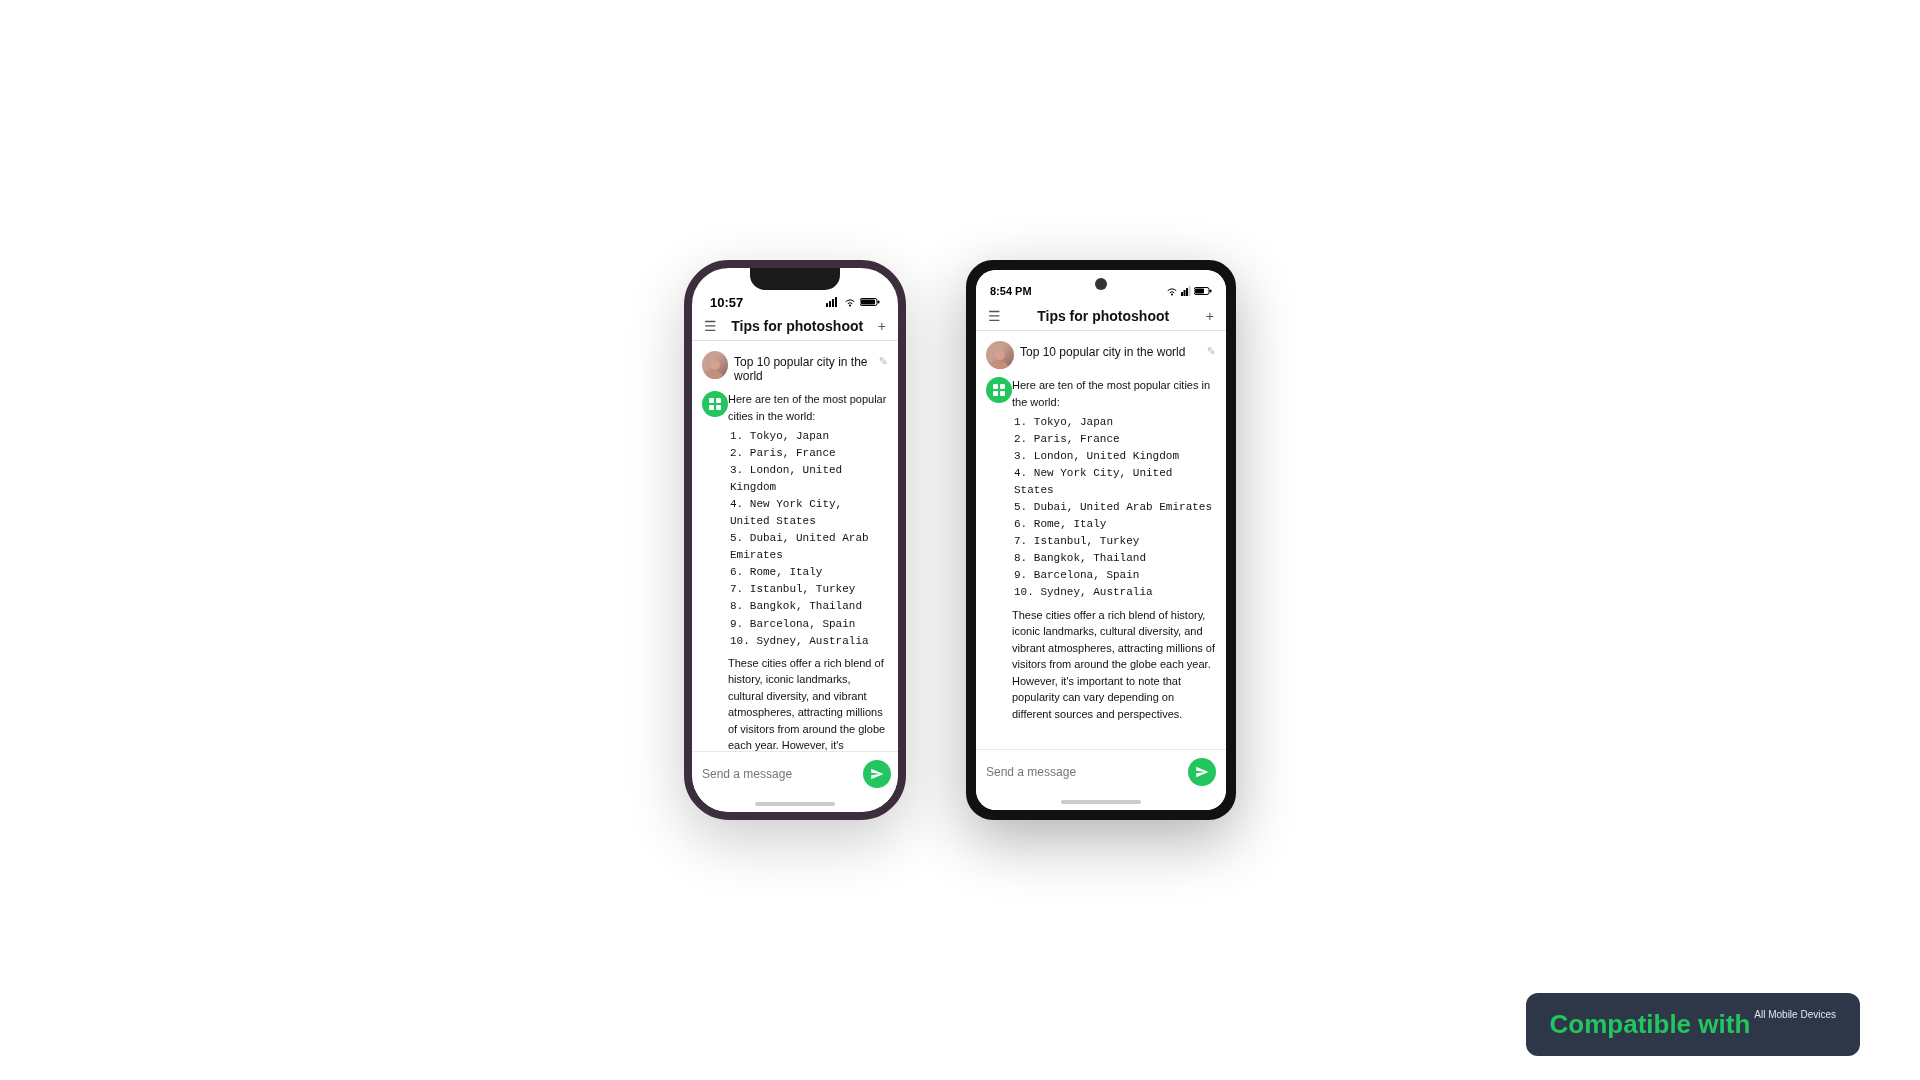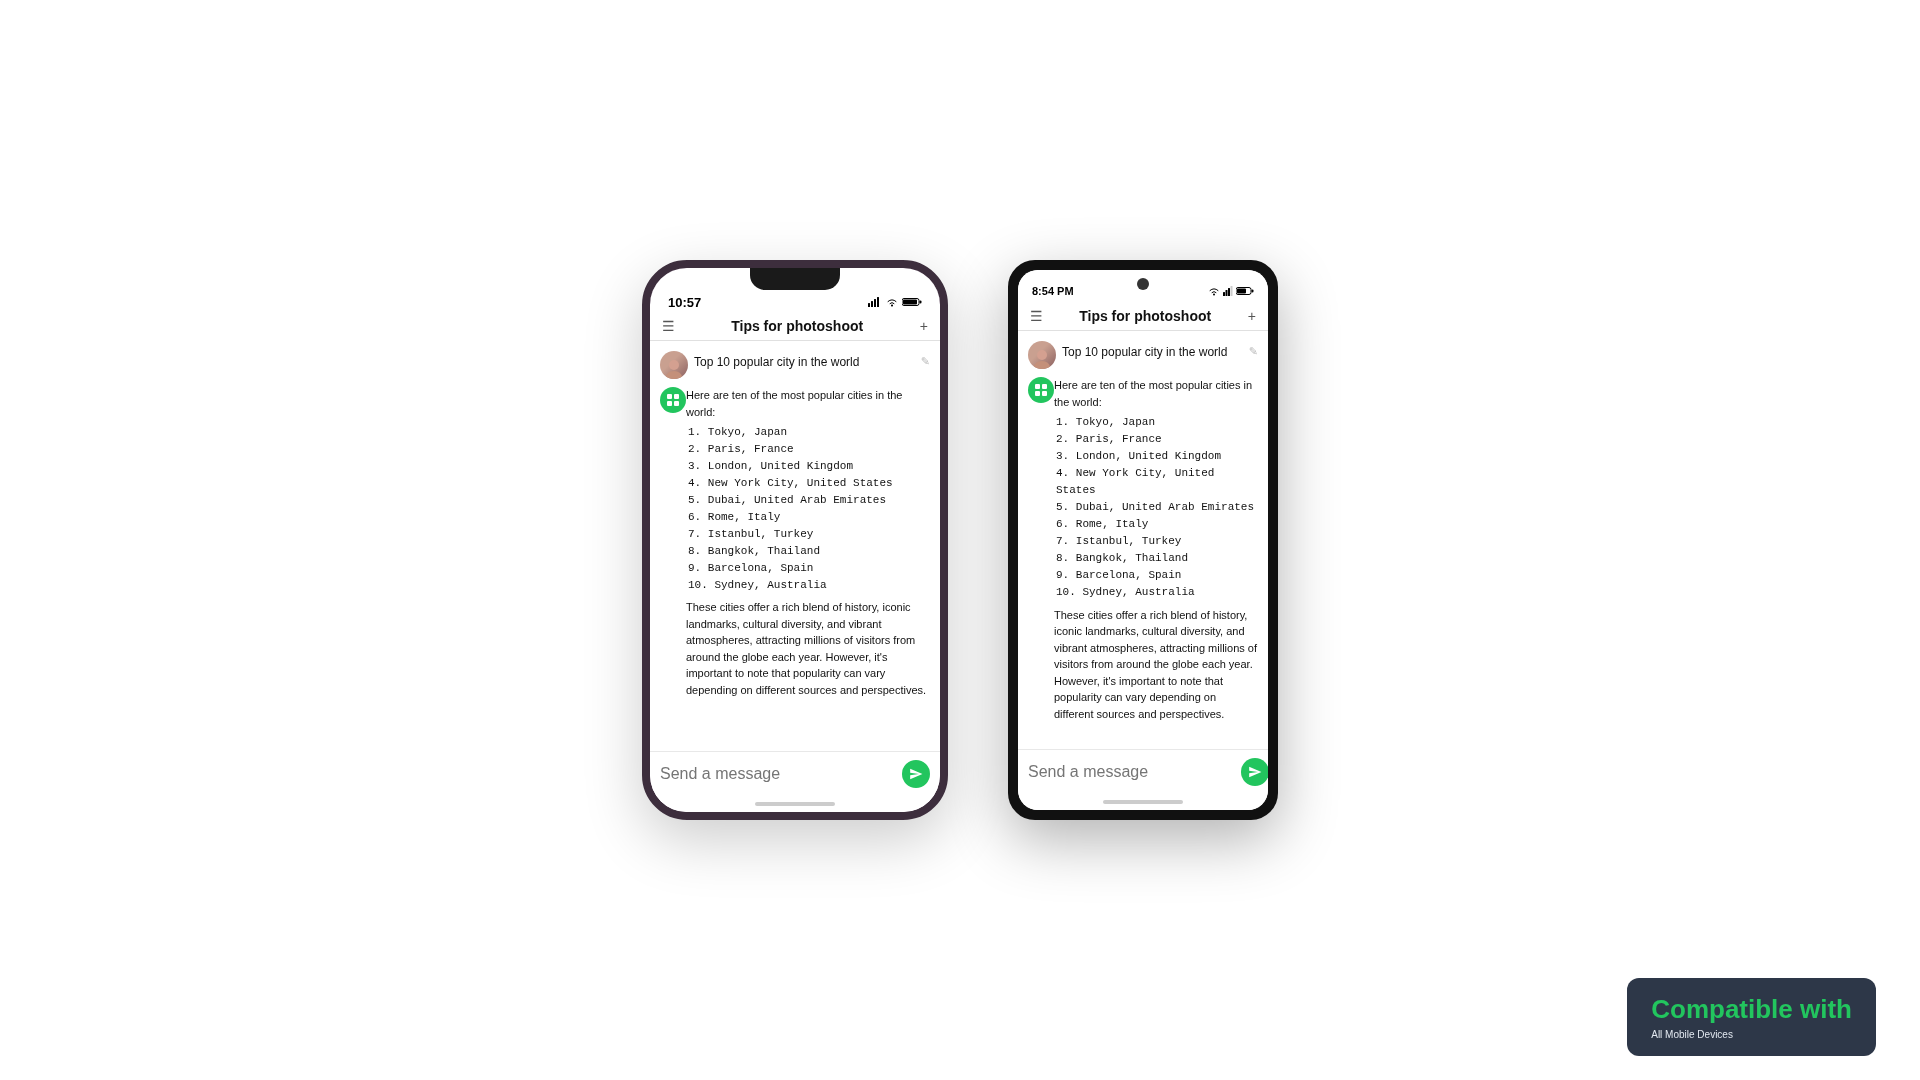--- a/index.html
+++ b/index.html
@@ -18,21 +18,21 @@
     .phones-container {
       display: flex;
       align-items: center;
       justify-content: center;
       gap: 60px;
       position: relative;
     }
 
     
     .phone-iphone {
-      width: 306px;
+      width: 222px;
       height: 560px;
       background: #f5f0f5;
       border-radius: 45px;
       border: 8px solid #3d2e3d;
       position: relative;
       box-shadow: 0 20px 60px rgba(0,0,0,0.2), inset 0 0 0 2px #6b546b;
       display: flex;
       flex-direction: column;
       overflow: hidden;
     }
@@ -233,21 +233,21 @@
       display: flex;
       align-items: center;
       gap: 6px;
       background: #fff;
     }
 
     .message-input {
       flex: 1;
       border: none;
       outline: none;
-      font-size: 16px;
+      font-size: 12px;
       color: #737373;
       background: transparent;
     }
 
     .send-btn {
       width: 28px;
       height: 28px;
       background: #22c55e;
       border-radius: 50%;
       display: flex;
@@ -276,26 +276,25 @@
       width: 80px;
       height: 4px;
       background: #ccc;
       border-radius: 2px;
     }
 
     
     .compatible-badge {
       position: absolute;
       bottom: 24px;
-      right: 44px;
+      right: 60px;
       background: #2d3748;
       border-radius: 12px;
       padding: 16px 24px;
       display: flex;
-      flex-direction: column;
       align-items: flex-start;
       gap: 4px;
       min-width: 200px;
     }
 
     .user-row {
       display: flex;
       align-items: flex-start;
       gap: 6px;
       position: relative;

